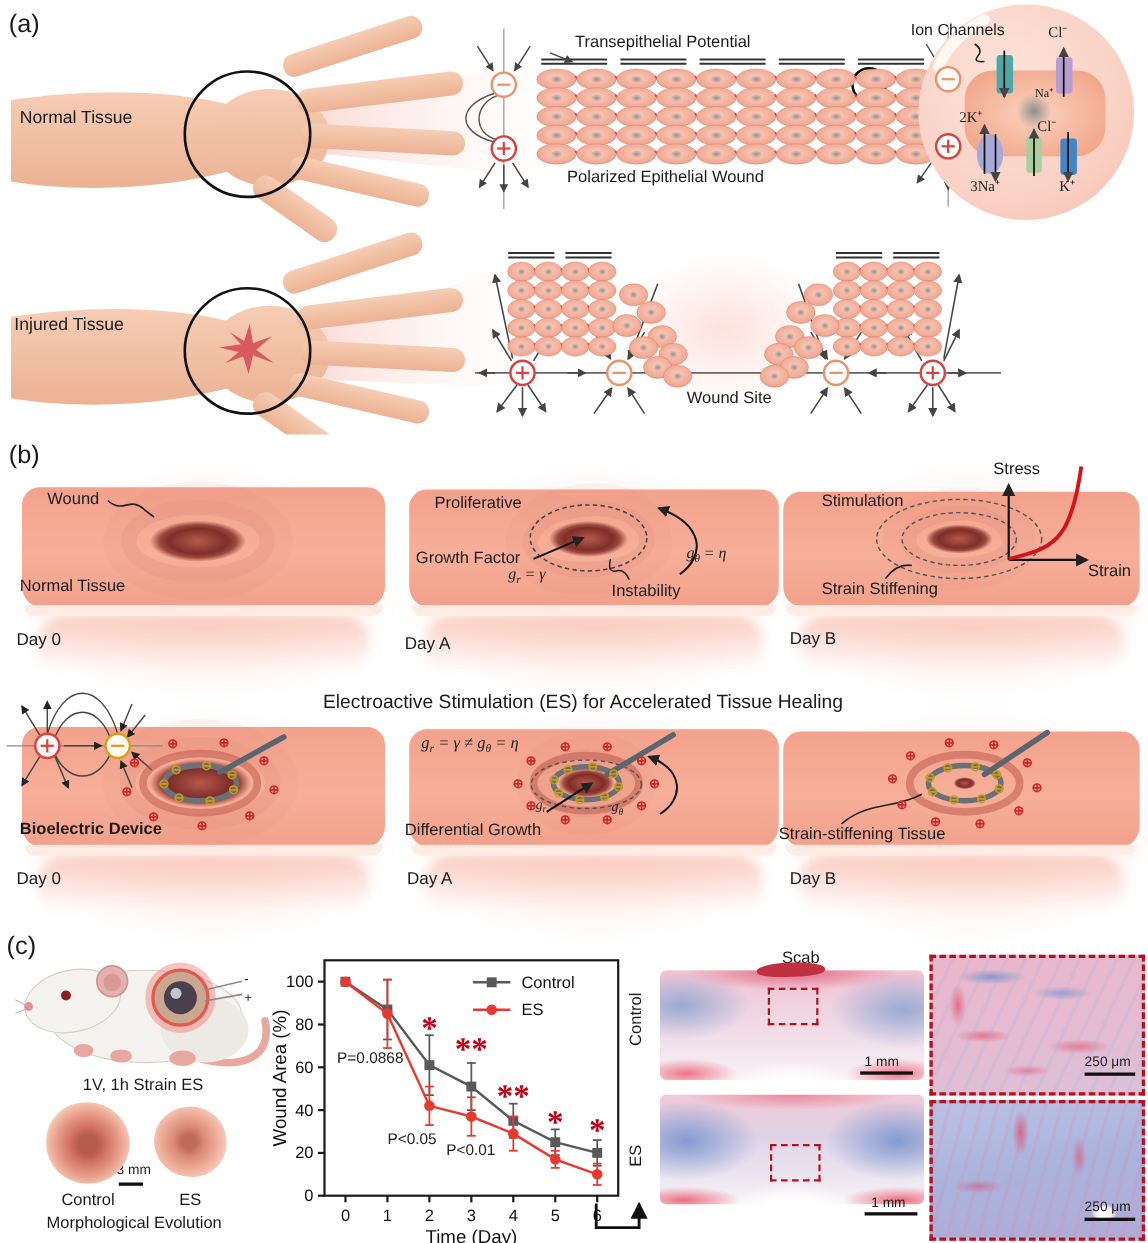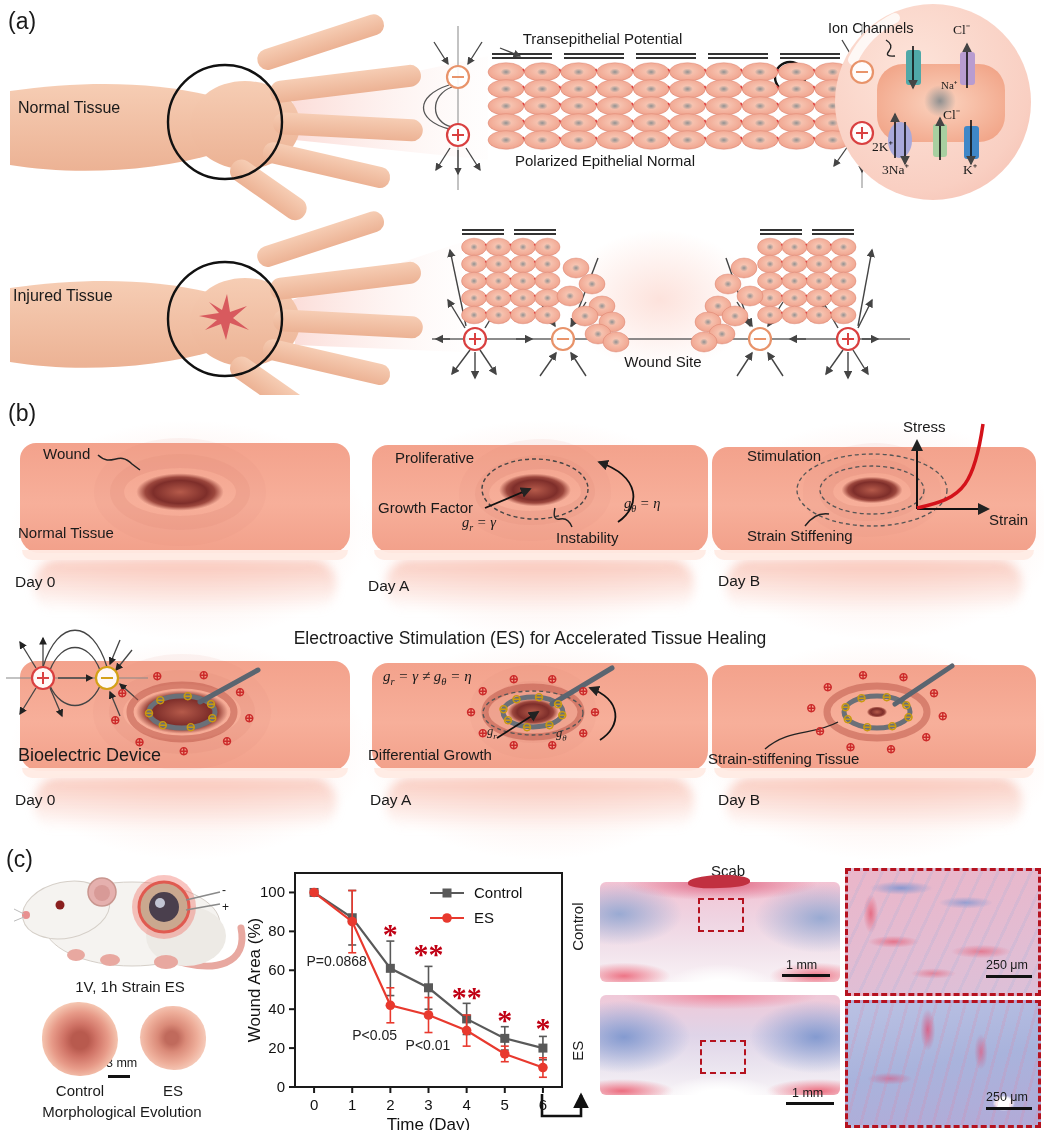--- a/index.html
+++ b/index.html
@@ -537,25 +537,25 @@
         <circle cx="848" cy="339" r="11" fill="rgba(255,255,255,.92)" stroke="#d94040" stroke-width="2.2"></circle>
         <line x1="842" y1="339" x2="854" y2="339" stroke="#d94040" stroke-width="2"></line>
         <line x1="848" y1="333" x2="848" y2="345" stroke="#d94040" stroke-width="2"></line>
       </g>
   </svg>
 
   <div class="lbl panel-letter" style="left:8px;top:8px;">(a)</div>
   <div class="lbl" style="left:18px;top:99px;font-size:16px;">Normal Tissue</div>
   <div class="lbl" style="left:13px;top:287px;font-size:16px;">Injured Tissue</div>
   <div class="lbl ctr" style="left:505px;top:30px;width:195px;font-size:15px;">Transepithelial Potential</div>
-  <div class="lbl ctr" style="left:500px;top:152px;width:210px;font-size:15px;">Polarized Epithelial Normal</div>
+  <div class="lbl ctr" style="left:500px;top:152px;width:210px;font-size:15px;">Polarized Epithelial Wound</div>
   <div class="lbl" style="left:828px;top:20px;font-size:14.5px;">Ion Channels</div>
   <div class="lbl serif" style="left:953px;top:22px;font-size:13.5px;">Cl⁻</div>
   <div class="lbl serif" style="left:917px;top:79px;font-size:11px;margin-left:24px;">Na⁺</div>
-  <div class="lbl serif" style="left:872px;top:99px;font-size:13.5px;margin-top:40px;">2K⁺</div>
+  <div class="lbl serif" style="left:872px;top:99px;font-size:13.5px;">2K⁺</div>
   <div class="lbl serif" style="left:943px;top:107px;font-size:13.5px;">Cl⁻</div>
   <div class="lbl serif" style="left:882px;top:162px;font-size:13.5px;">3Na⁺</div>
   <div class="lbl serif" style="left:963px;top:162px;font-size:13.5px;">K⁺</div>
   <div class="lbl ctr" style="left:613px;top:353px;width:100px;font-size:15px;">Wound Site</div>
 
   <div class="glow" style="left:10px;top:420px;width:360px;height:220px;"></div>
   <div class="glow" style="left:360px;top:420px;width:360px;height:220px;"></div>
   <div class="glow" style="left:700px;top:420px;width:360px;height:220px;"></div>
   <div class="glow" style="left:10px;top:640px;width:360px;height:220px;"></div>
   <div class="glow" style="left:360px;top:640px;width:360px;height:220px;"></div>
@@ -707,21 +707,21 @@
   <div class="lbl math" style="left:624px;top:495px;font-size:14.5px;z-index:5;"><span>g</span><sub>θ</sub><span> = η</span></div>
   <div class="lbl" style="left:556px;top:529px;font-size:15px;z-index:5;">Instability</div>
   <div class="lbl" style="left:368px;top:577px;font-size:15.5px;z-index:5;">Day A</div>
 
   <div class="lbl" style="left:747px;top:447px;font-size:15px;z-index:5;">Stimulation</div>
   <div class="lbl" style="left:903px;top:418px;font-size:15px;z-index:5;text-align:center;">Stress</div>
   <div class="lbl" style="left:989px;top:511px;font-size:15px;z-index:5;">Strain</div>
   <div class="lbl" style="left:747px;top:527px;font-size:15px;z-index:5;">Strain Stiffening</div>
   <div class="lbl" style="left:718px;top:572px;font-size:15.5px;z-index:5;">Day B</div>
 
-  <div class="lbl" style="left:18px;top:745px;font-size:18px;z-index:5;">Bioelectric Device</div>
+  <div class="lbl" style="left:18px;top:745px;font-size:15px;z-index:5;font-weight:bold;">Bioelectric Device</div>
   <div class="lbl" style="left:15px;top:791px;font-size:15.5px;z-index:5;">Day 0</div>
 
   <div class="lbl math" style="left:383px;top:668px;font-size:15px;z-index:5;"><span>g</span><sub>r</sub><span> = γ ≠ </span><span>g</span><sub>θ</sub><span> = η</span></div>
   <div class="lbl math" style="left:487px;top:724px;font-size:12.5px;z-index:5;"><span>g</span><sub>r</sub></div>
   <div class="lbl math" style="left:556px;top:726px;font-size:12.5px;z-index:5;"><span>g</span><sub>θ</sub></div>
   <div class="lbl" style="left:368px;top:746px;font-size:15px;z-index:5;">Differential Growth</div>
   <div class="lbl" style="left:370px;top:791px;font-size:15.5px;z-index:5;">Day A</div>
 
   <div class="lbl" style="left:708px;top:750px;font-size:15px;z-index:5;">Strain-stiffening Tissue</div>
   <div class="lbl" style="left:718px;top:791px;font-size:15.5px;z-index:5;">Day B</div>

